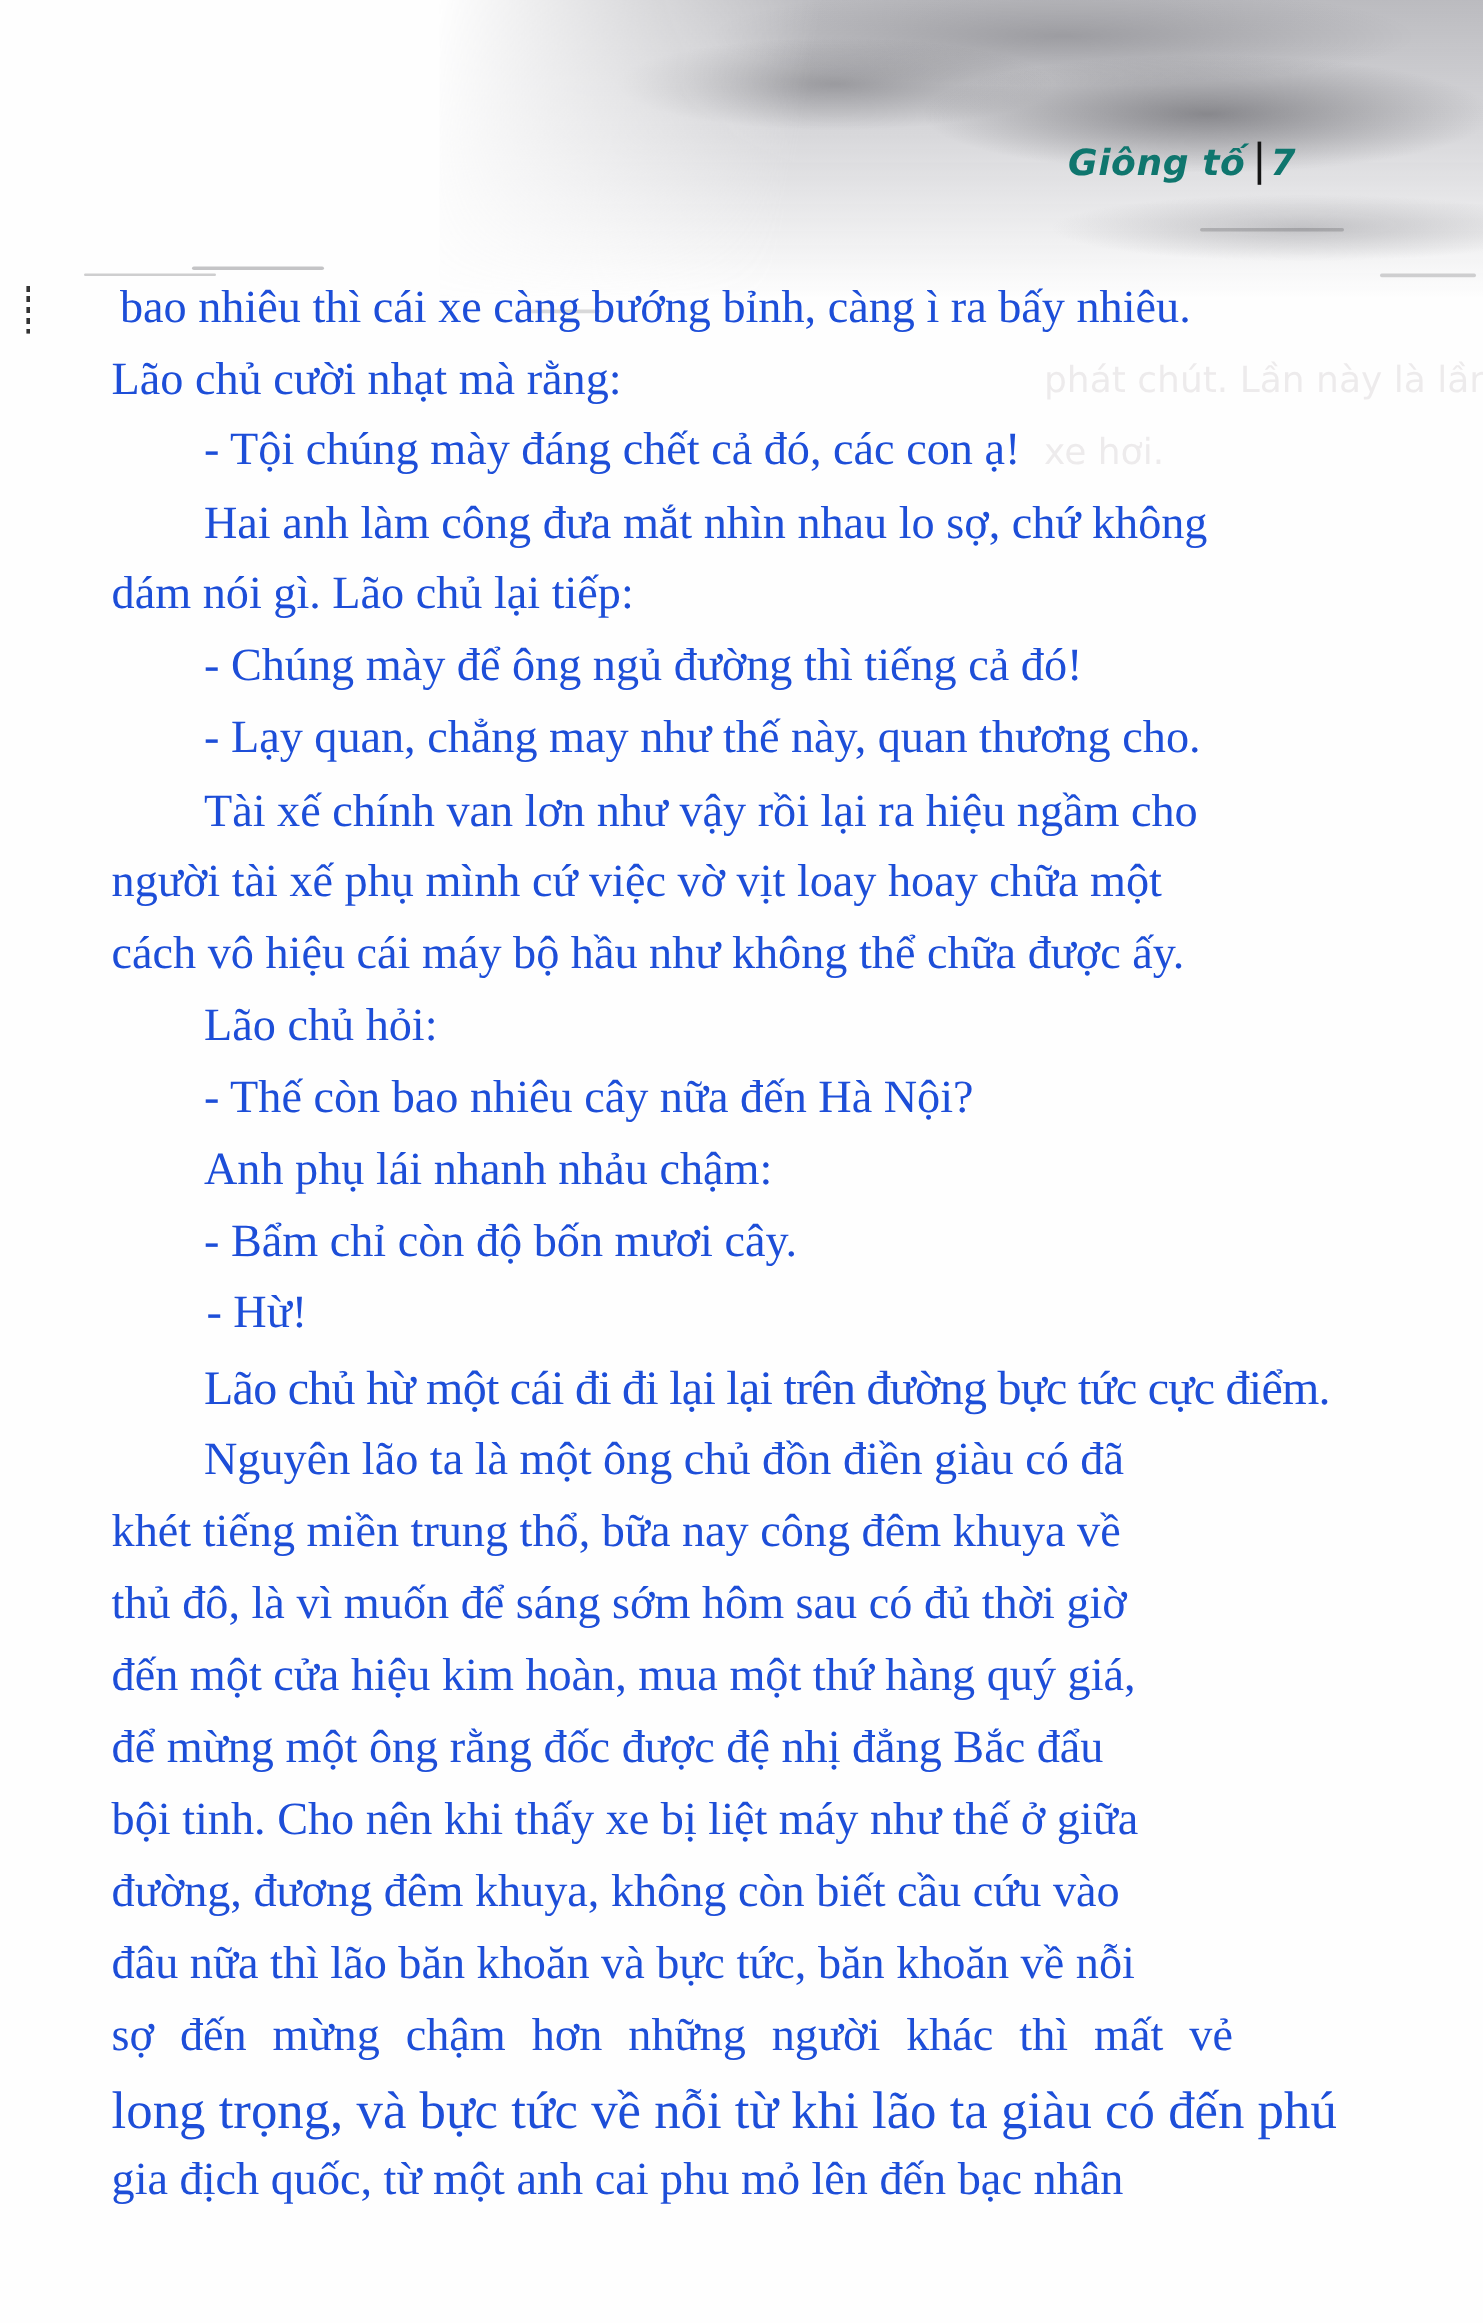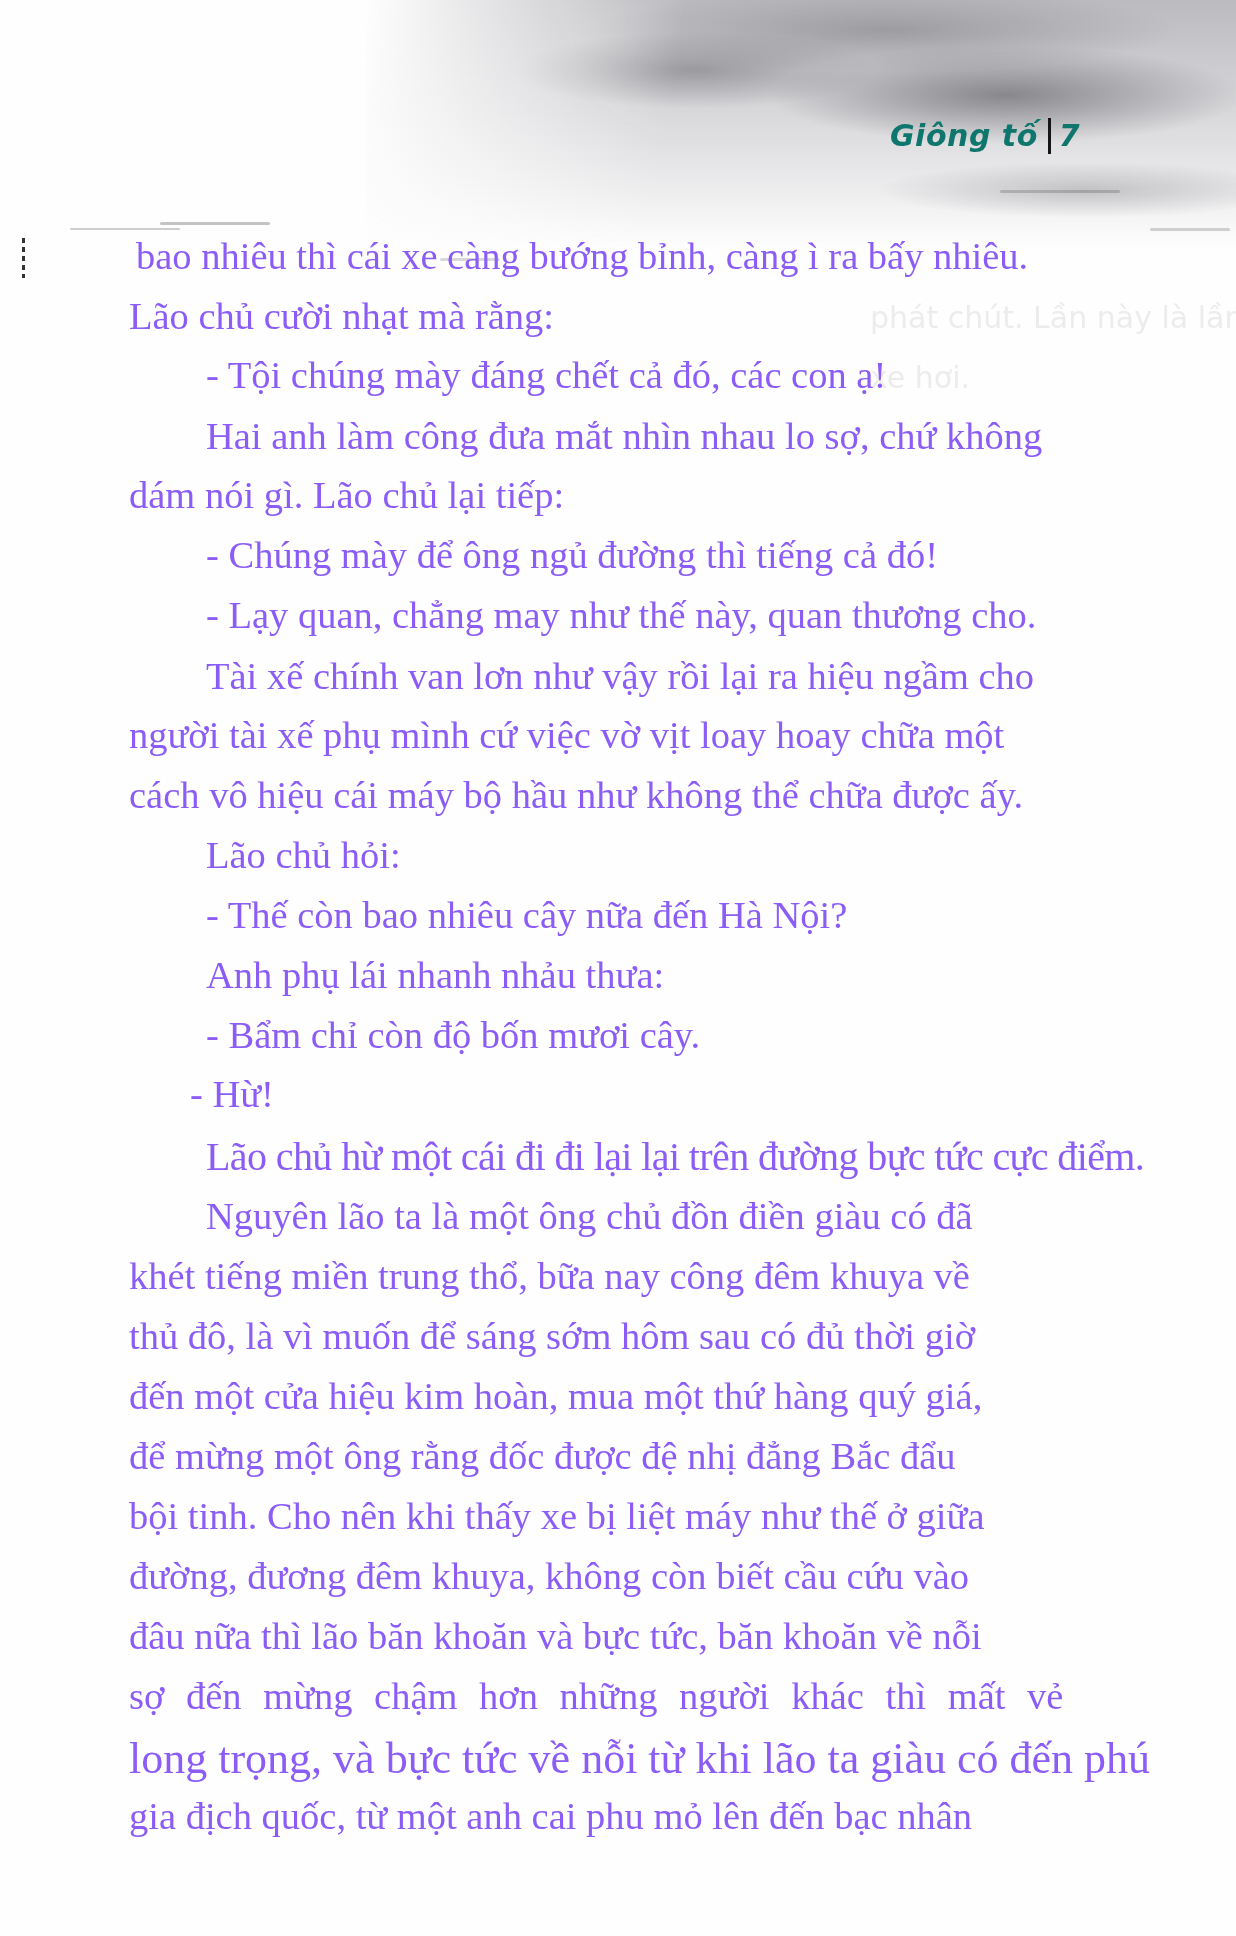--- a/index.html
+++ b/index.html
@@ -28,21 +28,21 @@
     font-size: 30px; color: #0f766e; letter-spacing: 0.5px;
   }
   .rh-sep { display: inline-block; width: 3px; height: 36px; background: #151515; vertical-align: -8px; margin: 0 8px 0 10px; }
   .margin-mark { position: absolute; left: 22px; top: 238px; width: 3px; height: 40px;
     background: repeating-linear-gradient(180deg, #333 0 5px, transparent 5px 9px); }
   .text {
     position: absolute; left: 0; top: 0; width: 1236px;
   }
   .line {
     position: absolute; white-space: nowrap;
-    font-size: 38.5px; line-height: 1; color: #8b5cf6; margin-left: 36px;
+    font-size: 38.5px; line-height: 1; color: #1d4ed8;
   }
   .ghost {
     position: absolute; white-space: nowrap; font-size: 30px; color: rgba(120,110,115,0.13);
     font-family: "DejaVu Sans", sans-serif;
   }
 </style>
 </head>
 <body>
 
 <div class="page">
@@ -67,23 +67,23 @@
     <div class="line" style="left:170px;top:356px">- Tội chúng mày đáng chết cả đó, các con ạ!</div>
     <div class="line" style="left:170px;top:417px">Hai anh làm công đưa mắt nhìn nhau lo sợ, chứ không</div>
     <div class="line" style="left:93px;top:476px">dám nói gì. Lão chủ lại tiếp:</div>
     <div class="line" style="left:170px;top:536px">- Chúng mày để ông ngủ đường thì tiếng cả đó!</div>
     <div class="line" style="left:170px;top:596px">- Lạy quan, chẳng may như thế này, quan thương cho.</div>
     <div class="line" style="left:170px;top:657px">Tài xế chính van lơn như vậy rồi lại ra hiệu ngầm cho</div>
     <div class="line" style="left:93px;top:716px">người tài xế phụ mình cứ việc vờ vịt loay hoay chữa một</div>
     <div class="line" style="left:93px;top:776px">cách vô hiệu cái máy bộ hầu như không thể chữa được ấy.</div>
     <div class="line" style="left:170px;top:836px">Lão chủ hỏi:</div>
     <div class="line" style="left:170px;top:896px">- Thế còn bao nhiêu cây nữa đến Hà Nội?</div>
-    <div class="line" style="left:170px;top:956px">Anh phụ lái nhanh nhảu thưa:</div>
+    <div class="line" style="left:170px;top:956px">Anh phụ lái nhanh nhảu chậm:</div>
     <div class="line" style="left:170px;top:1016px">- Bẩm chỉ còn độ bốn mươi cây.</div>
-    <div class="line" style="left:154px;top:1075px">- Hừ!</div>
+    <div class="line" style="left:172px;top:1075px">- Hừ!</div>
     <div class="line" style="left:170px;top:1137px;font-size:40px;letter-spacing:-0.6px">Lão chủ hừ một cái đi đi lại lại trên đường bực tức cực điểm.</div>
     <div class="line" style="left:170px;top:1197px">Nguyên lão ta là một ông chủ đồn điền giàu có đã</div>
     <div class="line" style="left:93px;top:1257px">khét tiếng miền trung thổ, bữa nay công đêm khuya về</div>
     <div class="line" style="left:93px;top:1317px">thủ đô, là vì muốn để sáng sớm hôm sau có đủ thời giờ</div>
     <div class="line" style="left:93px;top:1377px">đến một cửa hiệu kim hoàn, mua một thứ hàng quý giá,</div>
     <div class="line" style="left:93px;top:1437px">để mừng một ông rằng đốc được đệ nhị đẳng Bắc đẩu</div>
     <div class="line" style="left:93px;top:1497px">bội tinh. Cho nên khi thấy xe bị liệt máy như thế ở giữa</div>
     <div class="line" style="left:93px;top:1557px">đường, đương đêm khuya, không còn biết cầu cứu vào</div>
     <div class="line" style="left:93px;top:1617px">đâu nữa thì lão băn khoăn và bực tức, băn khoăn về nỗi</div>
     <div class="line" style="left:93px;top:1677px;word-spacing:12px">sợ đến mừng chậm hơn những người khác thì mất vẻ</div>

